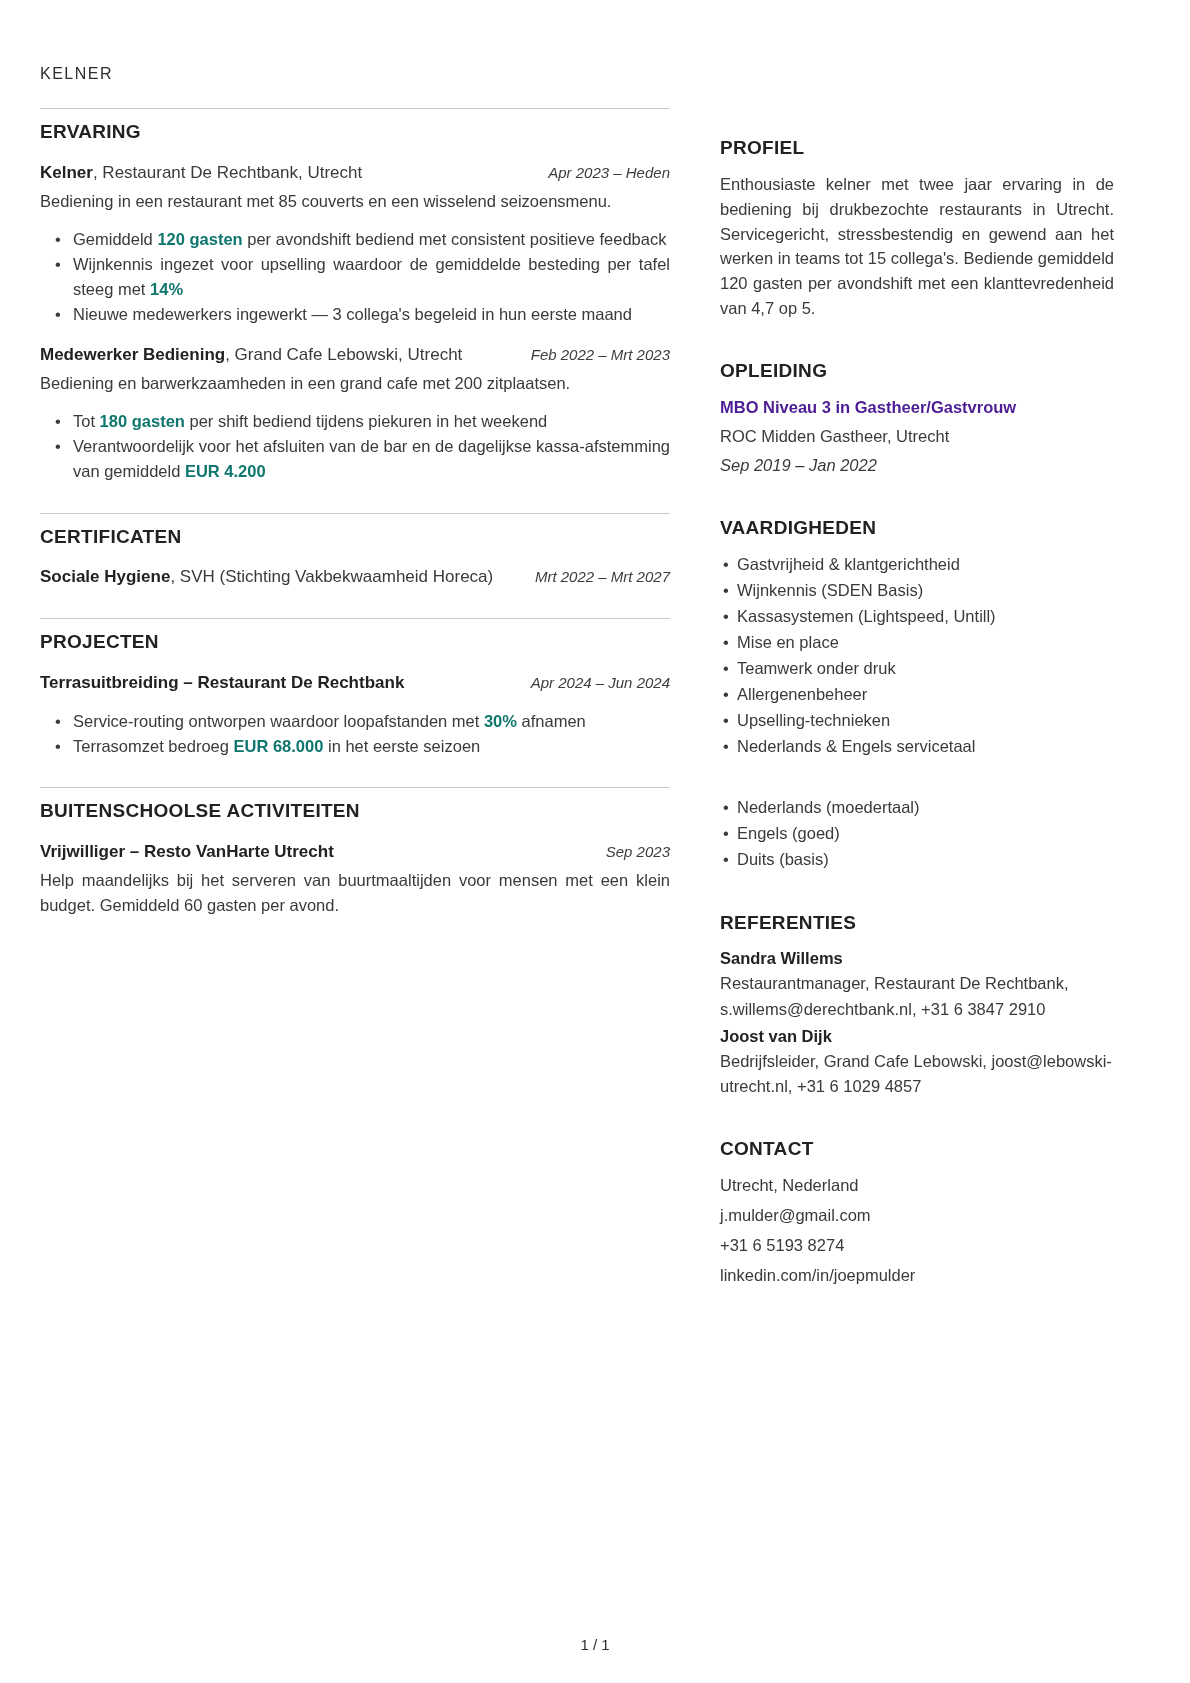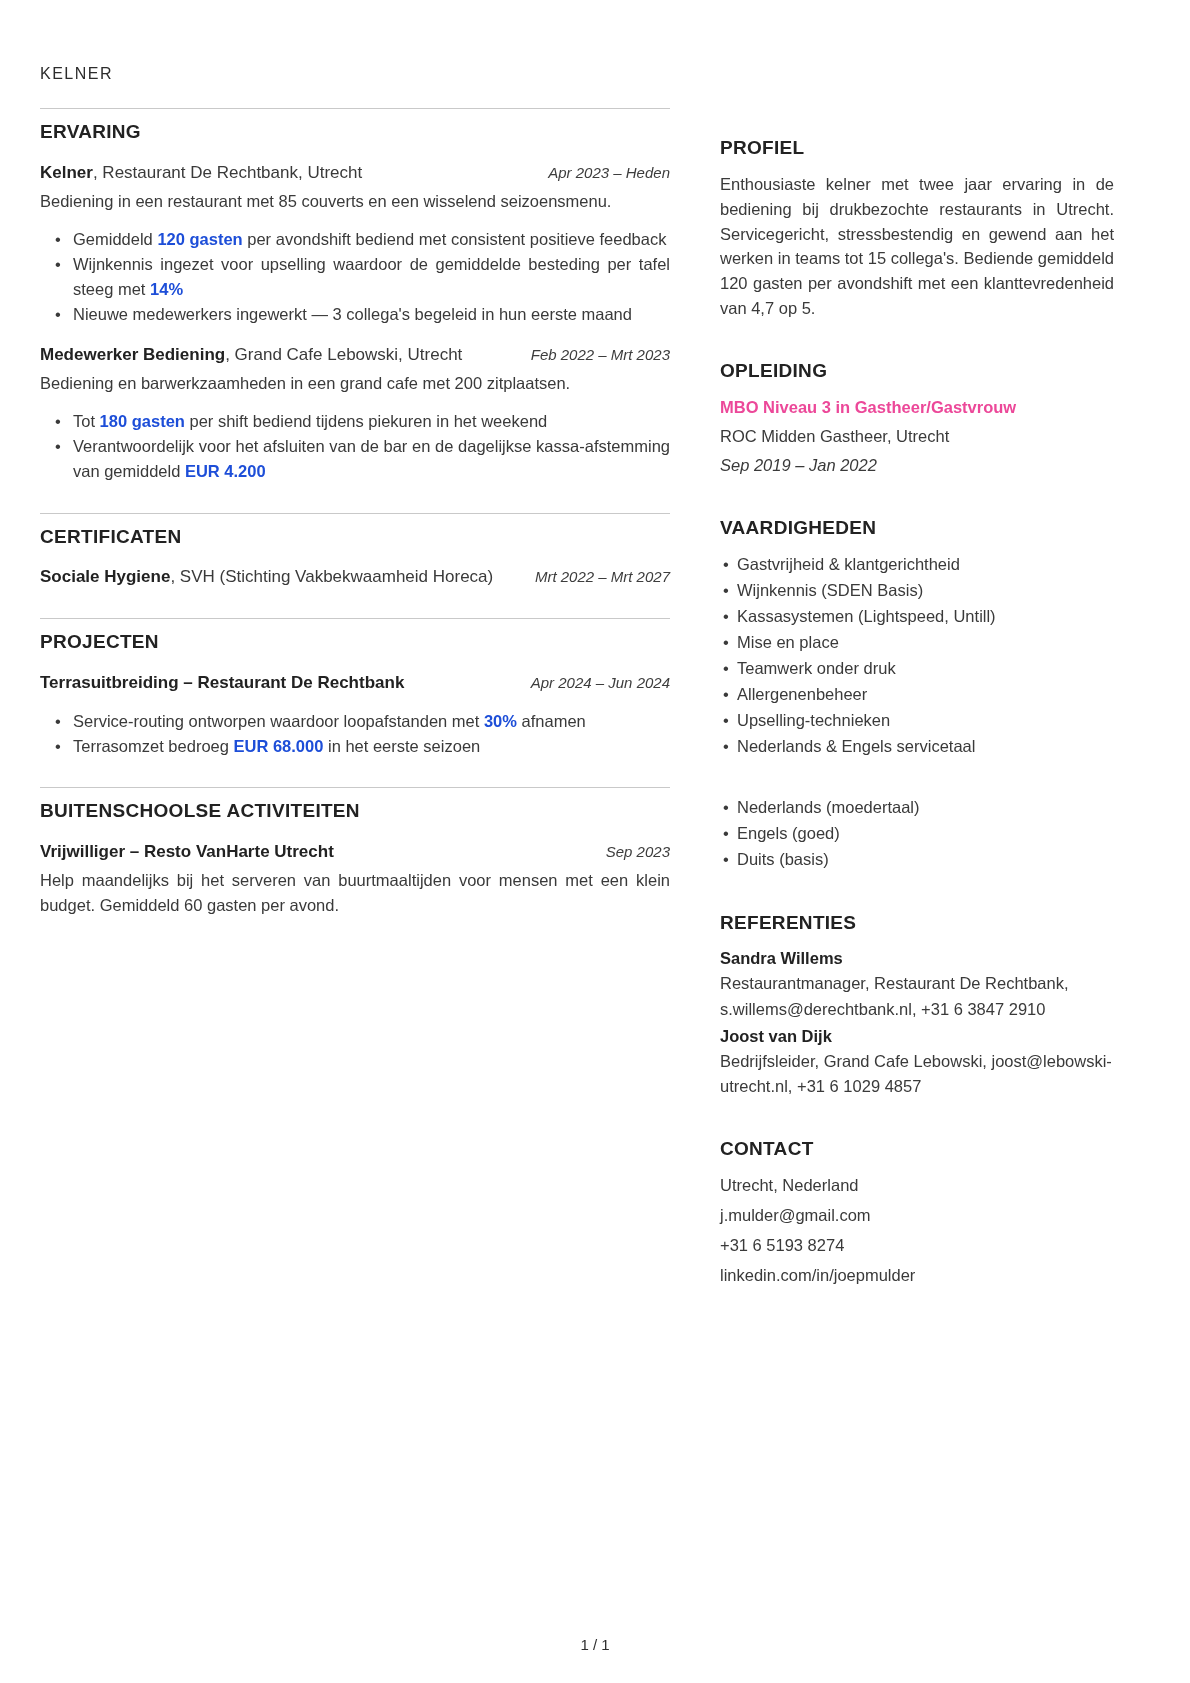--- a/index.html
+++ b/index.html
@@ -62,27 +62,27 @@
     white-space: nowrap;
   }
   .entry-summary { margin: 3px 0 0 0; text-align: justify; }
   ul.bullets { margin: 13px 0 0 0; padding: 0 0 0 33px; list-style: none; }
   ul.bullets li { position: relative; text-align: justify; }
   ul.bullets li::before {
     content: "\2022";
     position: absolute; left: -18px; top: 0;
     color: #3a3a3a;
   }
-  ul.bullets li b { color: #1d4ed8; }
+  ul.bullets li b { color: #0f766e; }
 
   
   .col-right section { margin-bottom: 36px; }
   .col-right h2.sec-heading { margin-bottom: 9px; }
   .profile-text { margin: 0; text-align: justify; line-height: 1.5; }
-  .edu-degree { font-weight: bold; color: #ec4899; margin: 0 0 4px 0; }
+  .edu-degree { font-weight: bold; color: #4c1d95; margin: 0 0 4px 0; }
   .edu-school { margin: 0 0 4px 0; }
   .edu-dates  { margin: 0; font-style: italic; }
   ul.plain { margin: 4px 0 0 0; padding: 0 0 0 17px; list-style: none; }
   ul.plain li { position: relative; margin-bottom: 1px; }
   ul.plain li::before {
     content: "\2022";
     position: absolute; left: -14px; top: 0;
     color: #3a3a3a;
   }
   .ref-name { font-weight: bold; color: #222222; margin: 0; }

